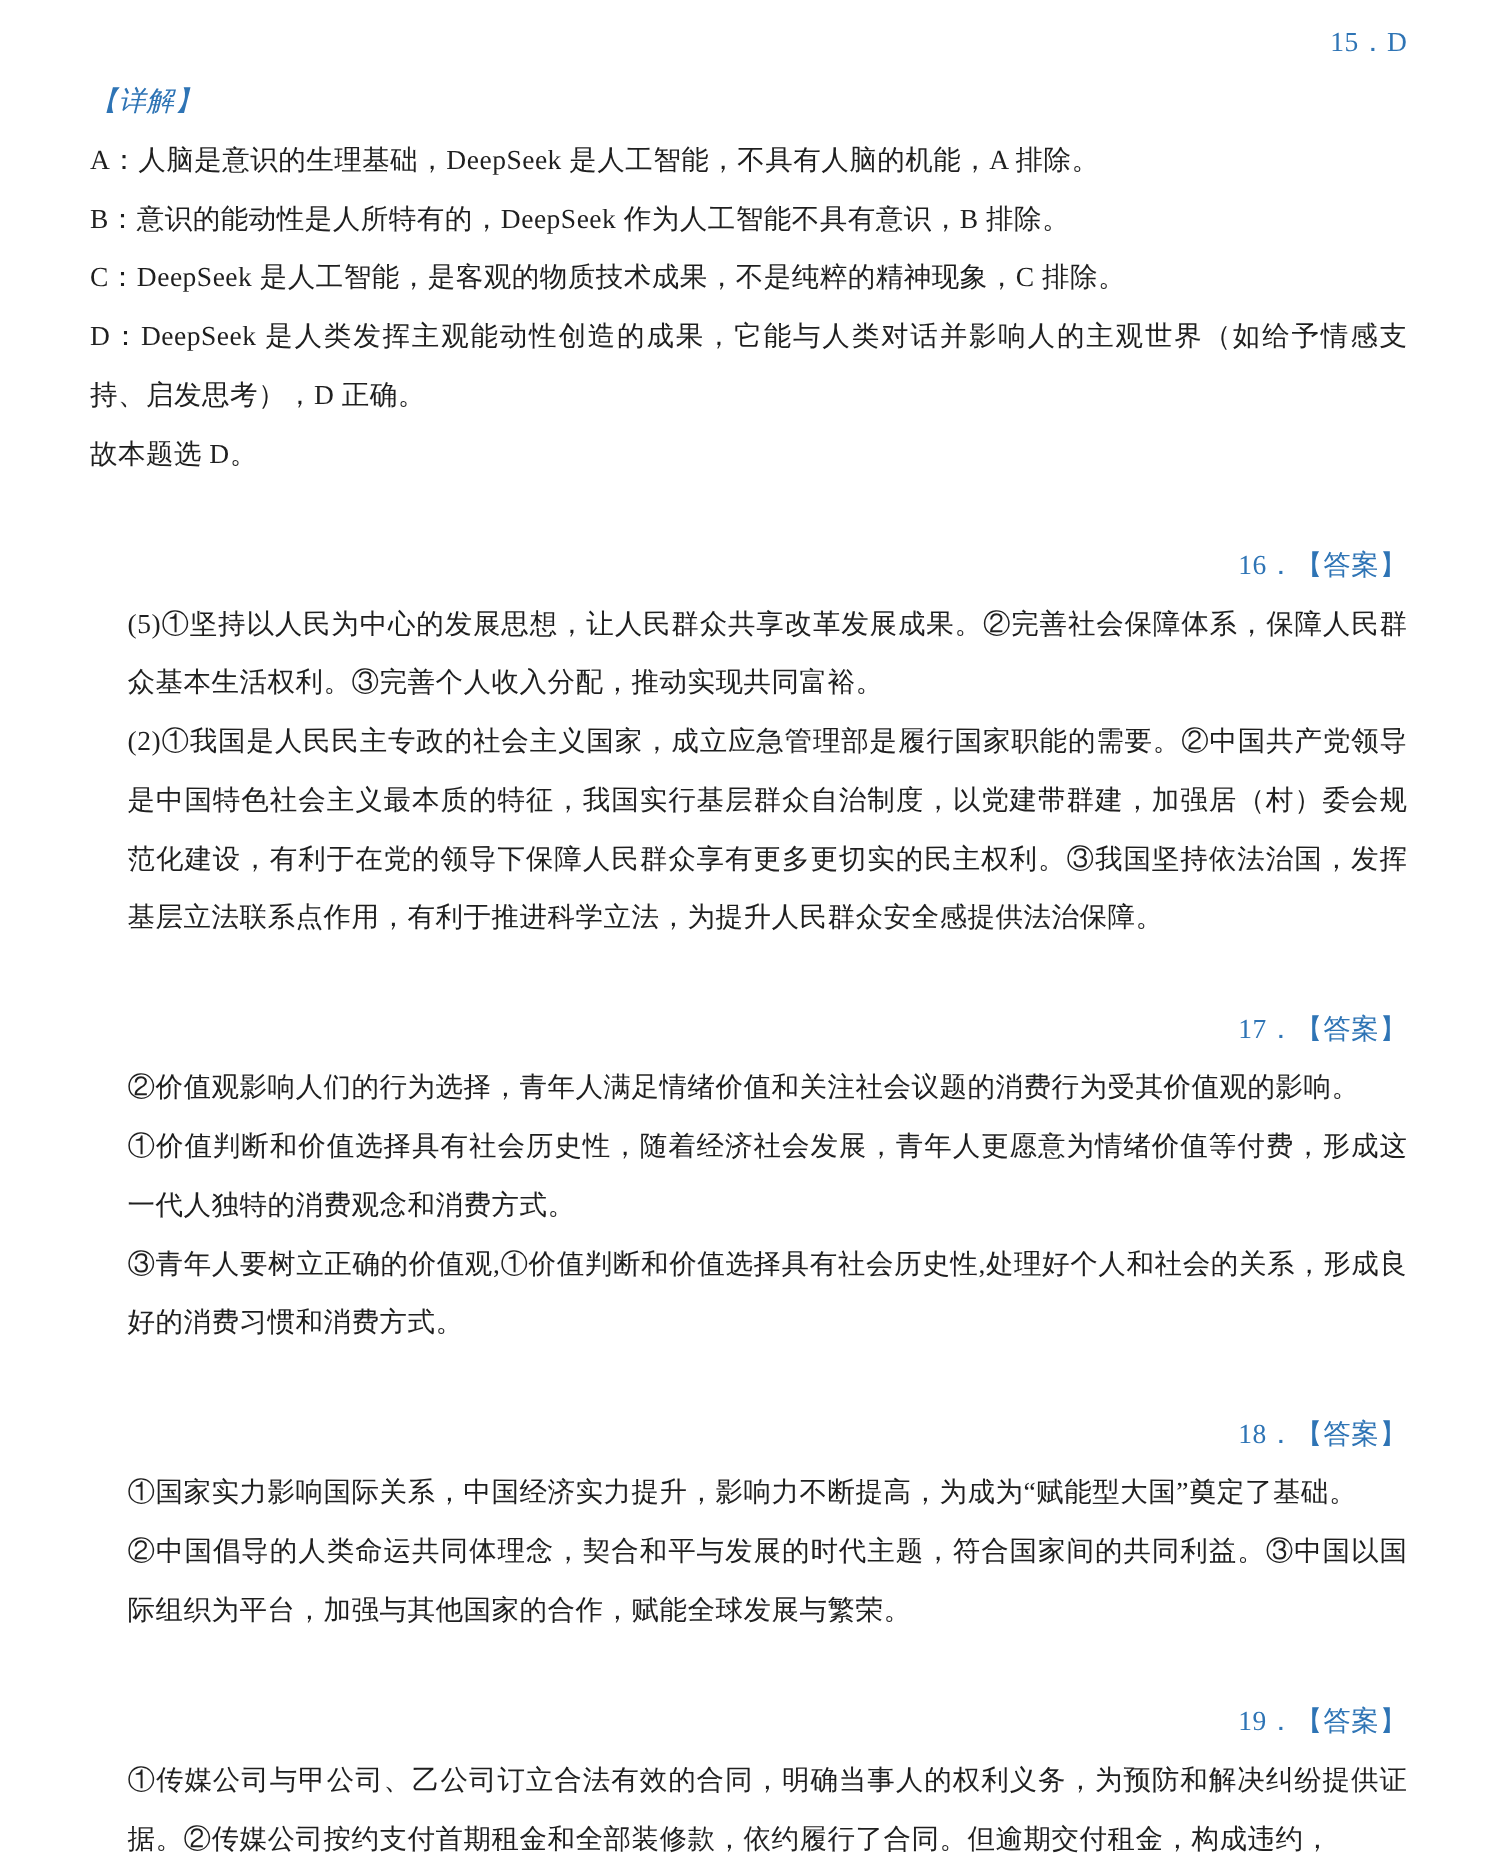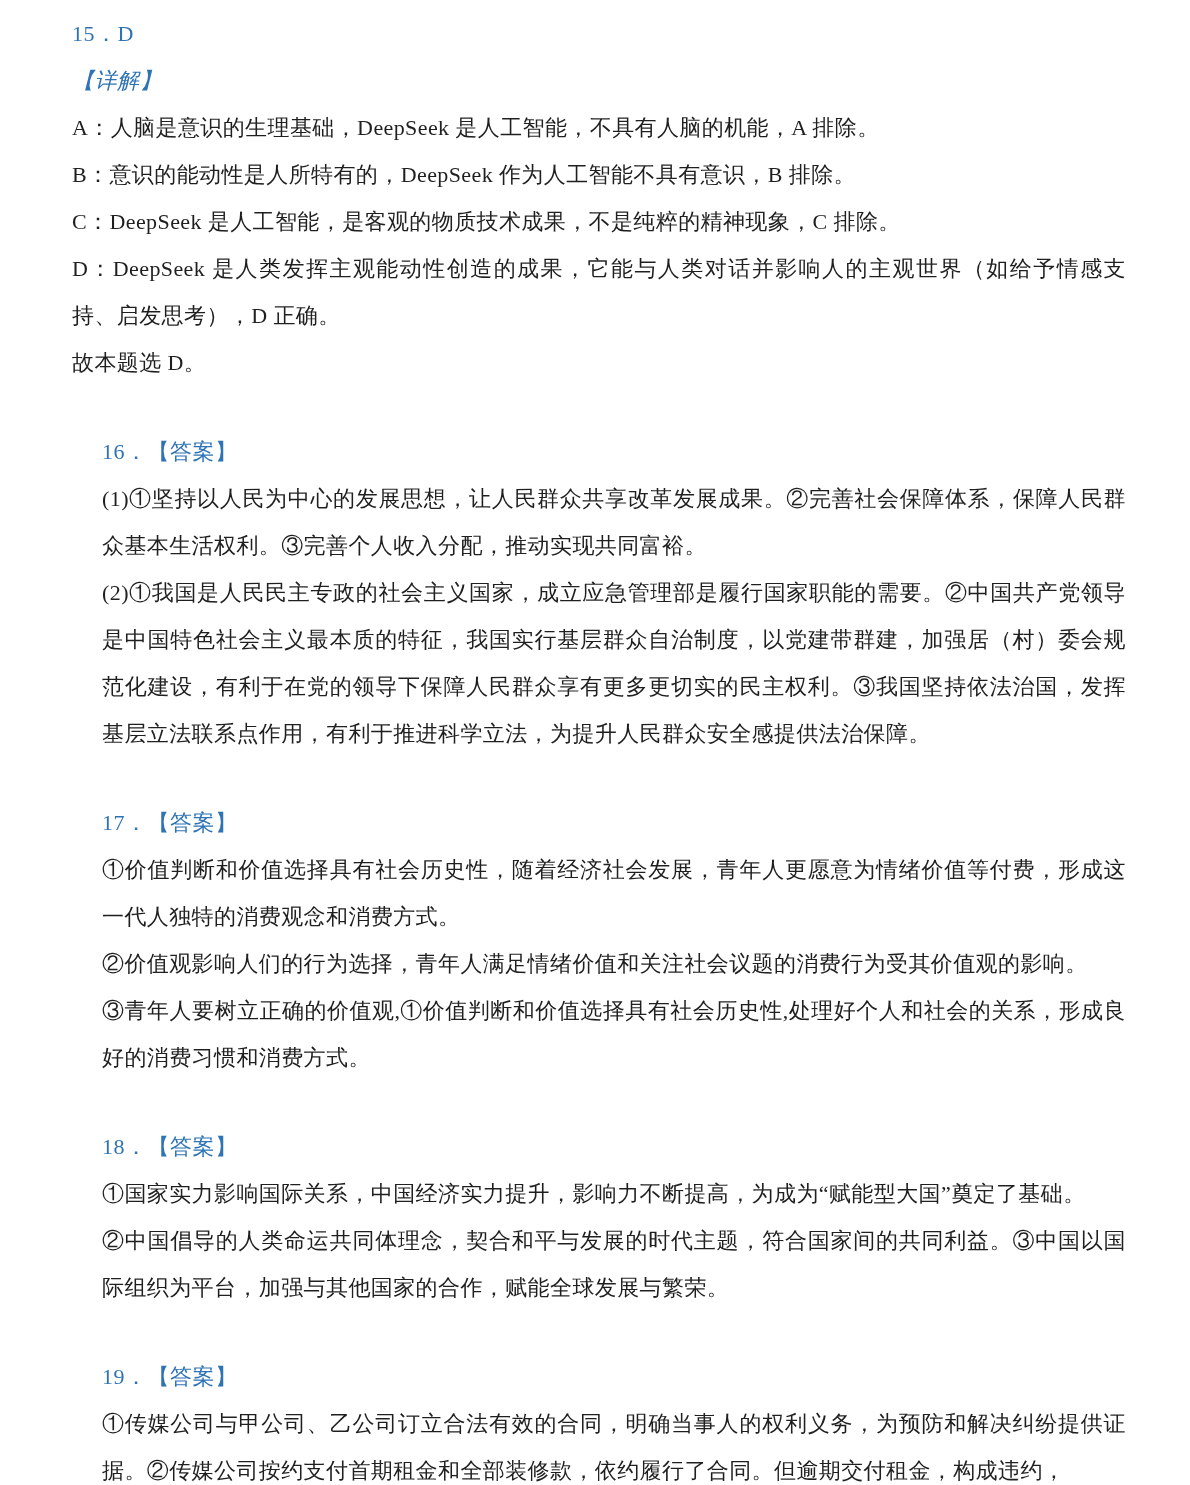--- a/index.html
+++ b/index.html
@@ -22,20 +22,21 @@
   }
   .section { margin: 0; }
   .section + .section { margin-top: 42px; margin-left: 30px; }
   .section-heading {
     color: #2E74B5;
     font-weight: normal;
     font-size: 22px;
     margin: 0;
     line-height: 47px;
     letter-spacing: 0.5px;
+    text-align: right;
   }
   .section-subheading {
     color: #2E74B5;
     margin: 0;
     line-height: 47px;
     letter-spacing: 0.5px;
     font-style: italic;
   }
   .para {
     margin: 0;
@@ -54,28 +55,28 @@
     <div class="section-subheading">【详解】</div>
     <p class="para">A：人脑是意识的生理基础，DeepSeek 是人工智能，不具有人脑的机能，A 排除。</p>
     <p class="para">B：意识的能动性是人所特有的，DeepSeek 作为人工智能不具有意识，B 排除。</p>
     <p class="para">C：DeepSeek 是人工智能，是客观的物质技术成果，不是纯粹的精神现象，C 排除。</p>
     <p class="para">D：DeepSeek 是人类发挥主观能动性创造的成果，它能与人类对话并影响人的主观世界（如给予情感支持、启发思考），D 正确。</p>
     <p class="para">故本题选 D。</p>
   </div>
 
   <div class="section">
     <div class="section-heading">16．【答案】</div>
-    <p class="para">(1)①坚持以人民为中心的发展思想，让人民群众共享改革发展成果。②完善社会保障体系，保障人民群众基本生活权利。③完善个人收入分配，推动实现共同富裕。</p>
+    <p class="para">(5)①坚持以人民为中心的发展思想，让人民群众共享改革发展成果。②完善社会保障体系，保障人民群众基本生活权利。③完善个人收入分配，推动实现共同富裕。</p>
     <p class="para">(2)①我国是人民民主专政的社会主义国家，成立应急管理部是履行国家职能的需要。②中国共产党领导是中国特色社会主义最本质的特征，我国实行基层群众自治制度，以党建带群建，加强居（村）委会规范化建设，有利于在党的领导下保障人民群众享有更多更切实的民主权利。③我国坚持依法治国，发挥基层立法联系点作用，有利于推进科学立法，为提升人民群众安全感提供法治保障。</p>
   </div>
 
   <div class="section">
     <div class="section-heading">17．【答案】</div>
+    <p class="para">②价值观影响人们的行为选择，青年人满足情绪价值和关注社会议题的消费行为受其价值观的影响。</p>
     <p class="para">①价值判断和价值选择具有社会历史性，随着经济社会发展，青年人更愿意为情绪价值等付费，形成这一代人独特的消费观念和消费方式。</p>
-    <p class="para">②价值观影响人们的行为选择，青年人满足情绪价值和关注社会议题的消费行为受其价值观的影响。</p>
     <p class="para">③青年人要树立正确的价值观,①价值判断和价值选择具有社会历史性,处理好个人和社会的关系，形成良好的消费习惯和消费方式。</p>
   </div>
 
   <div class="section">
     <div class="section-heading">18．【答案】</div>
     <p class="para">①国家实力影响国际关系，中国经济实力提升，影响力不断提高，为成为“赋能型大国”奠定了基础。</p>
     <p class="para">②中国倡导的人类命运共同体理念，契合和平与发展的时代主题，符合国家间的共同利益。③中国以国际组织为平台，加强与其他国家的合作，赋能全球发展与繁荣。</p>
   </div>
 
   <div class="section">

